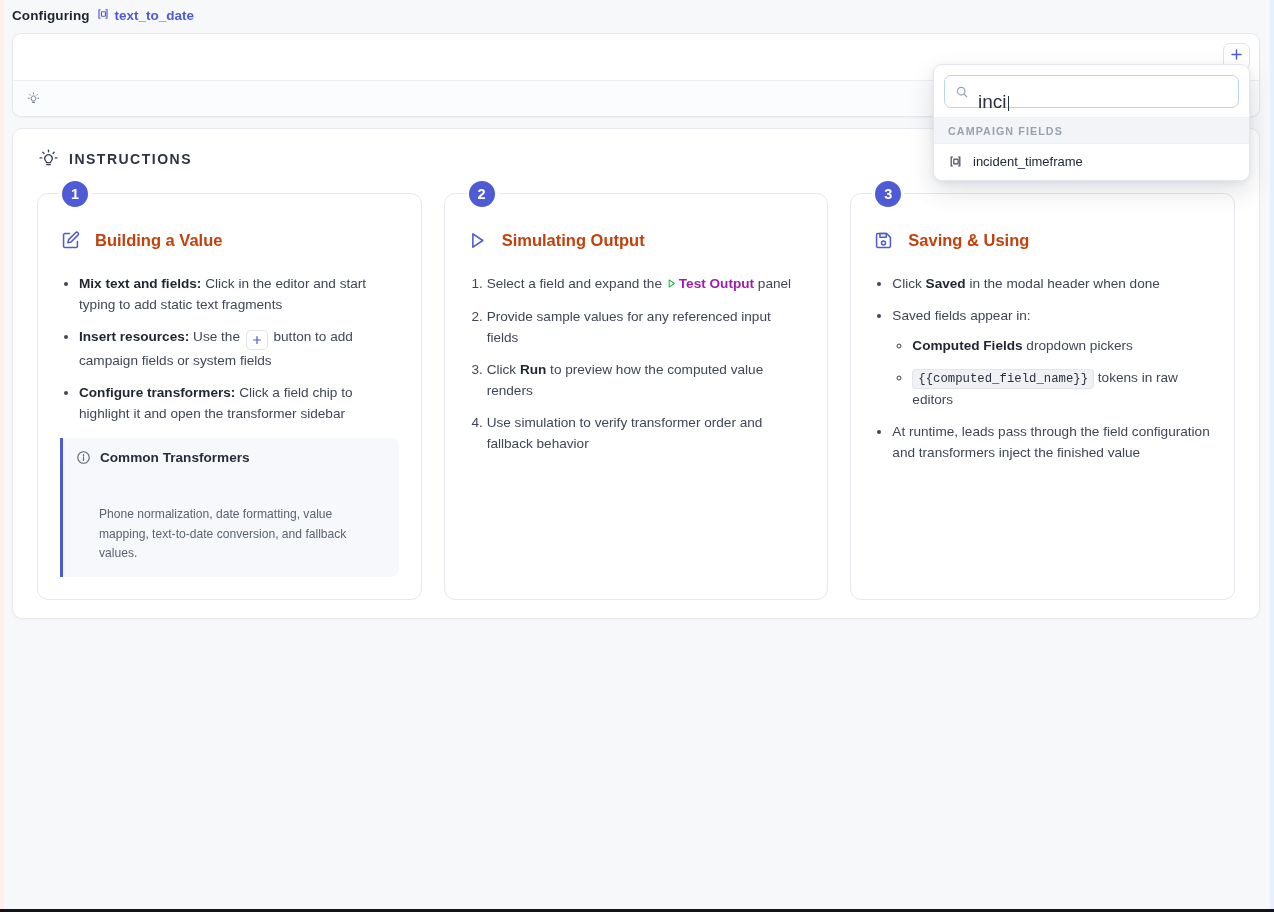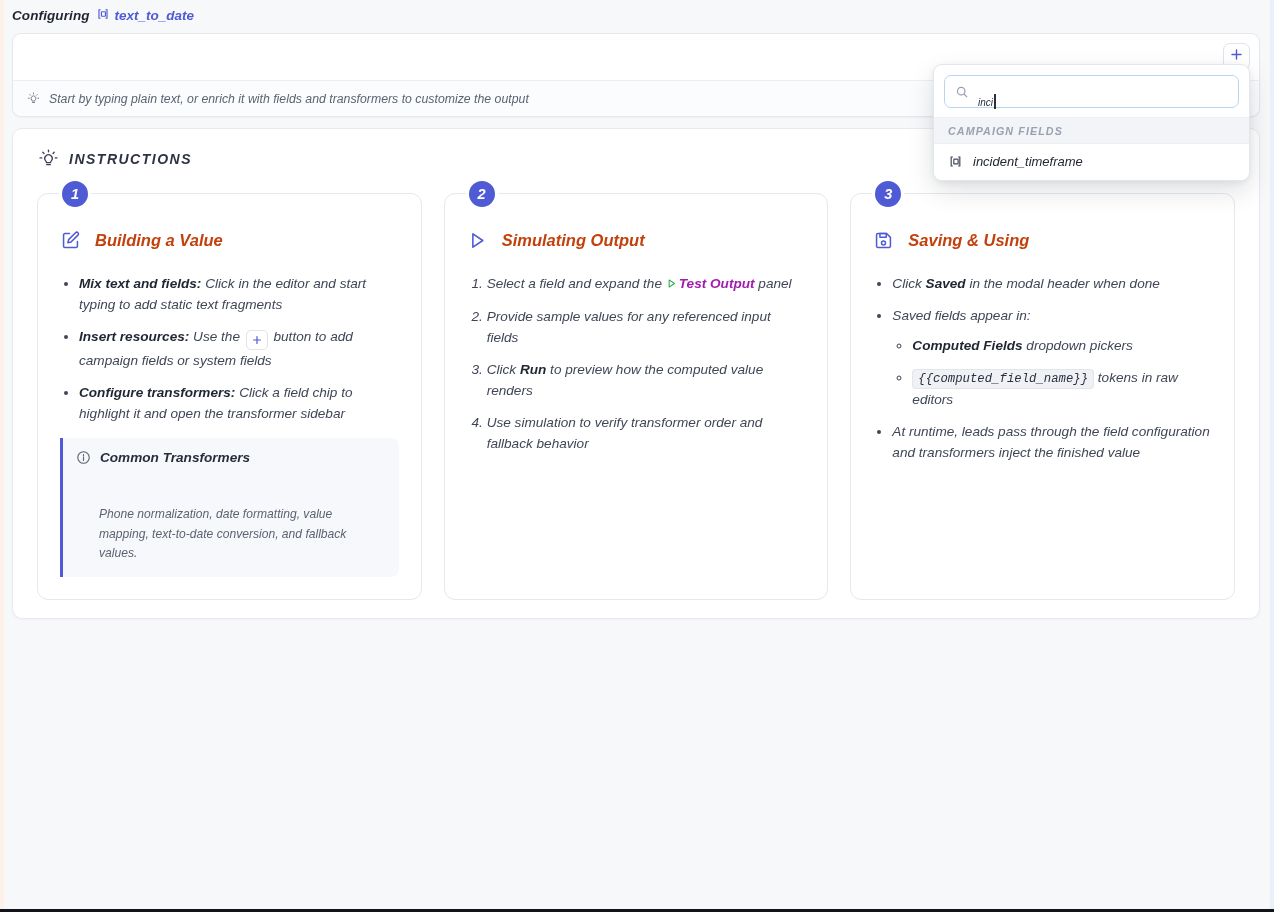--- a/index.html
+++ b/index.html
@@ -33,21 +33,20 @@
     background: #e8f1fb;
     z-index: 60;
   }
 
   .page {
     position: absolute;
     left: 4px; top: 0;
     width: 1266px;
     height: 906px;
     background: #f7f8fa;
-    font-style: italic;
   }
 
   
   .titlebar {
     height: 30px;
     display: flex;
     align-items: center;
     padding: 0 0 0 8px;
     gap: 6px;
     font-size: 13.5px;
@@ -131,21 +130,21 @@
     border: 1px solid #b9d4ee;
     border-radius: 7px;
     background: #fff;
     display: flex;
     align-items: center;
     gap: 9px;
     padding: 0 10px;
   }
   .dd-search .mag { color: #98a0af; display: flex; }
   .dd-search .val {
-    font-size: 10px;
+    font-size: 19px;
     color: #2a3040;
     position: relative;
     white-space: pre;
     margin-top: 20px;
   }
   .caret {
     display: inline-block;
     width: 1.5px;
     height: 15px;
     background: #2a3040;
@@ -347,21 +346,20 @@
       </div>
     </div>
     <div class="hintbar">
       <span class="bulb">
         <svg width="13" height="13" viewBox="0 0 16 16" fill="none" stroke="#70788a" stroke-width="1.1" stroke-linecap="round">
           <path d="M8 1.2v1.3M3.4 3.1l.9.9M12.6 3.1l-.9.9M1.6 7.6h1.2M13.2 7.6h1.2"></path>
           <path d="M5.6 9.6a3 3 0 1 1 4.8 0c-.5.6-.7 1-.8 1.6H6.4c-.1-.6-.3-1-.8-1.6z"></path>
           <path d="M6.6 12.9h2.8"></path>
         </svg>
       </span>
-      <span>Start by typing plain text, or enrich it with fields and transformers to customize the output</span>
     </div>
   </div>
 
   <div class="dropdown">
     <div class="dd-searchwrap">
       <div class="dd-search">
         <span class="mag">
           <svg width="14" height="14" viewBox="0 0 16 16" fill="none" stroke="#98a0af" stroke-width="1.4" stroke-linecap="round">
             <circle cx="7.1" cy="7.1" r="4.3"></circle>
             <path d="M10.4 10.4l3 3"></path>

